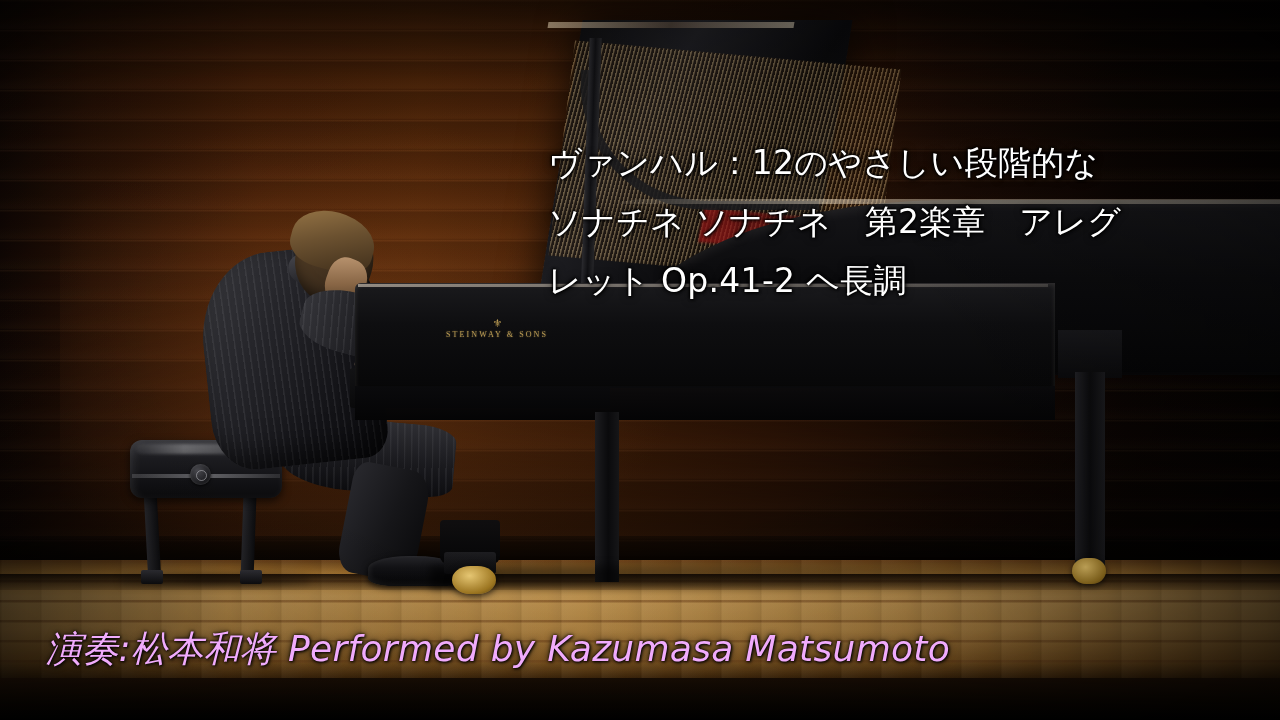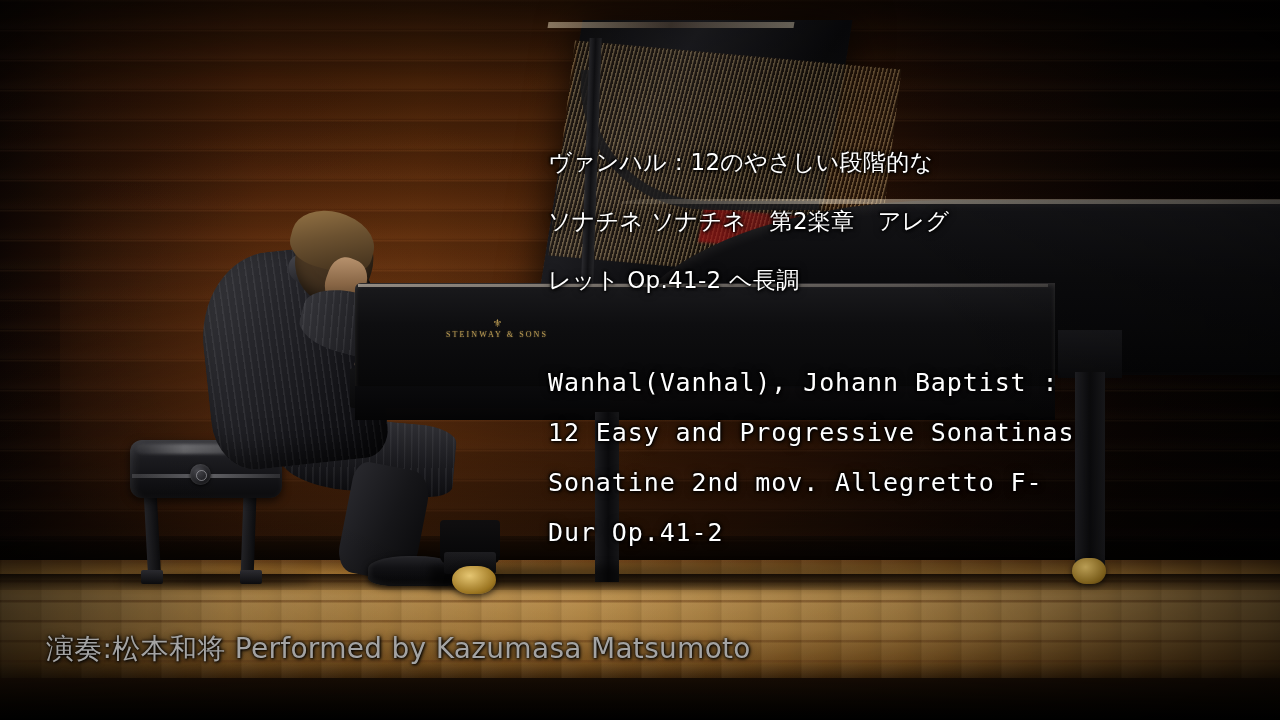--- a/index.html
+++ b/index.html
@@ -343,21 +343,21 @@
     text-shadow:
       0 0 3px rgba(0,0,0,0.95), 0 0 7px rgba(0,0,0,0.85),
       1px 1px 3px rgba(0,0,0,0.9), -1px -1px 2px rgba(0,0,0,0.7);
     white-space:pre-line;
   }
 
   .title-jp {
     position:absolute; left:548px; top:133px; width:700px;
     color:#ffffff;
     font-family:"DejaVu Sans", sans-serif;
-    font-size:23px; line-height:59px; font-weight:400;
+    font-size:33px; line-height:59px; font-weight:400;
     letter-spacing:0.3px;
     text-shadow:
       0 0 3px rgba(0,0,0,0.95), 0 0 8px rgba(0,0,0,0.9),
       1px 1px 3px rgba(0,0,0,0.95), -1px -1px 2px rgba(0,0,0,0.75);
     white-space:pre-line;
   }
 
   .title-en {
     position:absolute; left:548px; top:358px; width:700px;
     color:#ffffff;
@@ -365,27 +365,28 @@
     font-size:25px; line-height:50px; font-weight:400;
     letter-spacing:0.9px;
     text-shadow:
       0 0 3px rgba(0,0,0,0.95), 0 0 8px rgba(0,0,0,0.9),
       1px 1px 3px rgba(0,0,0,0.95), -1px -1px 2px rgba(0,0,0,0.75);
     white-space:pre-line;
   }
 
   .credit {
     position:absolute; left:46px; top:631px;
-    color:#a3a3a3;
+    color:#f0abfc;
     font-family:"DejaVu Sans", sans-serif;
-    font-size:28px; line-height:36px; font-weight:400;
+    font-size:36px; line-height:36px; font-weight:400;
     letter-spacing:0.3px; white-space:nowrap;
     text-shadow:
       0 0 3px rgba(0,0,0,0.9), 0 0 7px rgba(0,0,0,0.8),
       1px 1px 3px rgba(0,0,0,0.9);
+    font-style: italic;
   }
 
   .vignette {
     position:absolute; left:0; top:0; width:1280px; height:720px;
     pointer-events:none;
     background:radial-gradient(ellipse 78% 72% at 42% 48%,
       rgba(0,0,0,0) 38%, rgba(0,0,0,0.22) 72%, rgba(0,0,0,0.58) 100%);
   }
 </style>
 </head>
@@ -451,20 +452,16 @@
   <div class="caster-a"></div>
 
   <div class="apron"></div>
   <div class="vignette"></div>
 
 
   <div class="title-jp">ヴァンハル：12のやさしい段階的な
 ソナチネ ソナチネ　第2楽章　アレグ
 レット Op.41-2 ヘ長調</div>
 
-  <div class="title-en">Wanhal(Vanhal), Johann Baptist :
-12 Easy and Progressive Sonatinas
-Sonatine 2nd mov. Allegretto F-
-Dur Op.41-2</div>
 
   <div class="credit">演奏:松本和将  Performed by Kazumasa Matsumoto</div>
 
 </div>
 
 </body></html>

